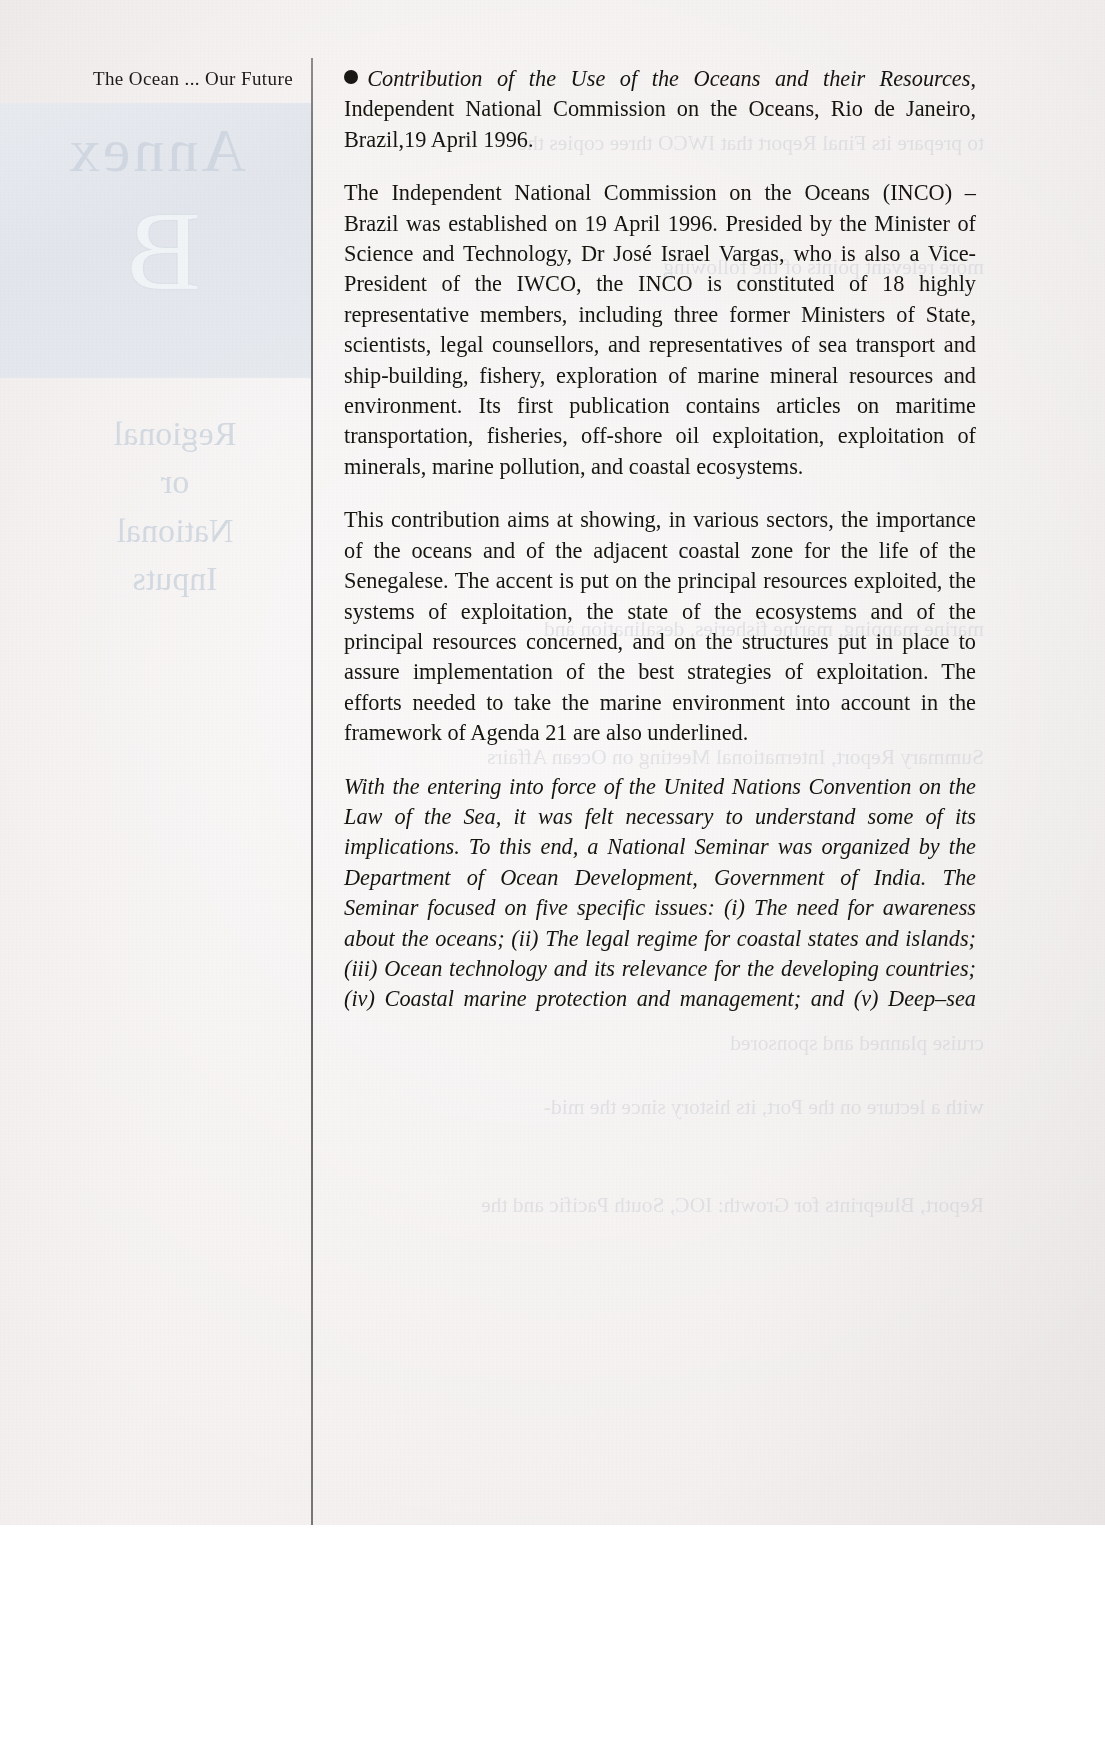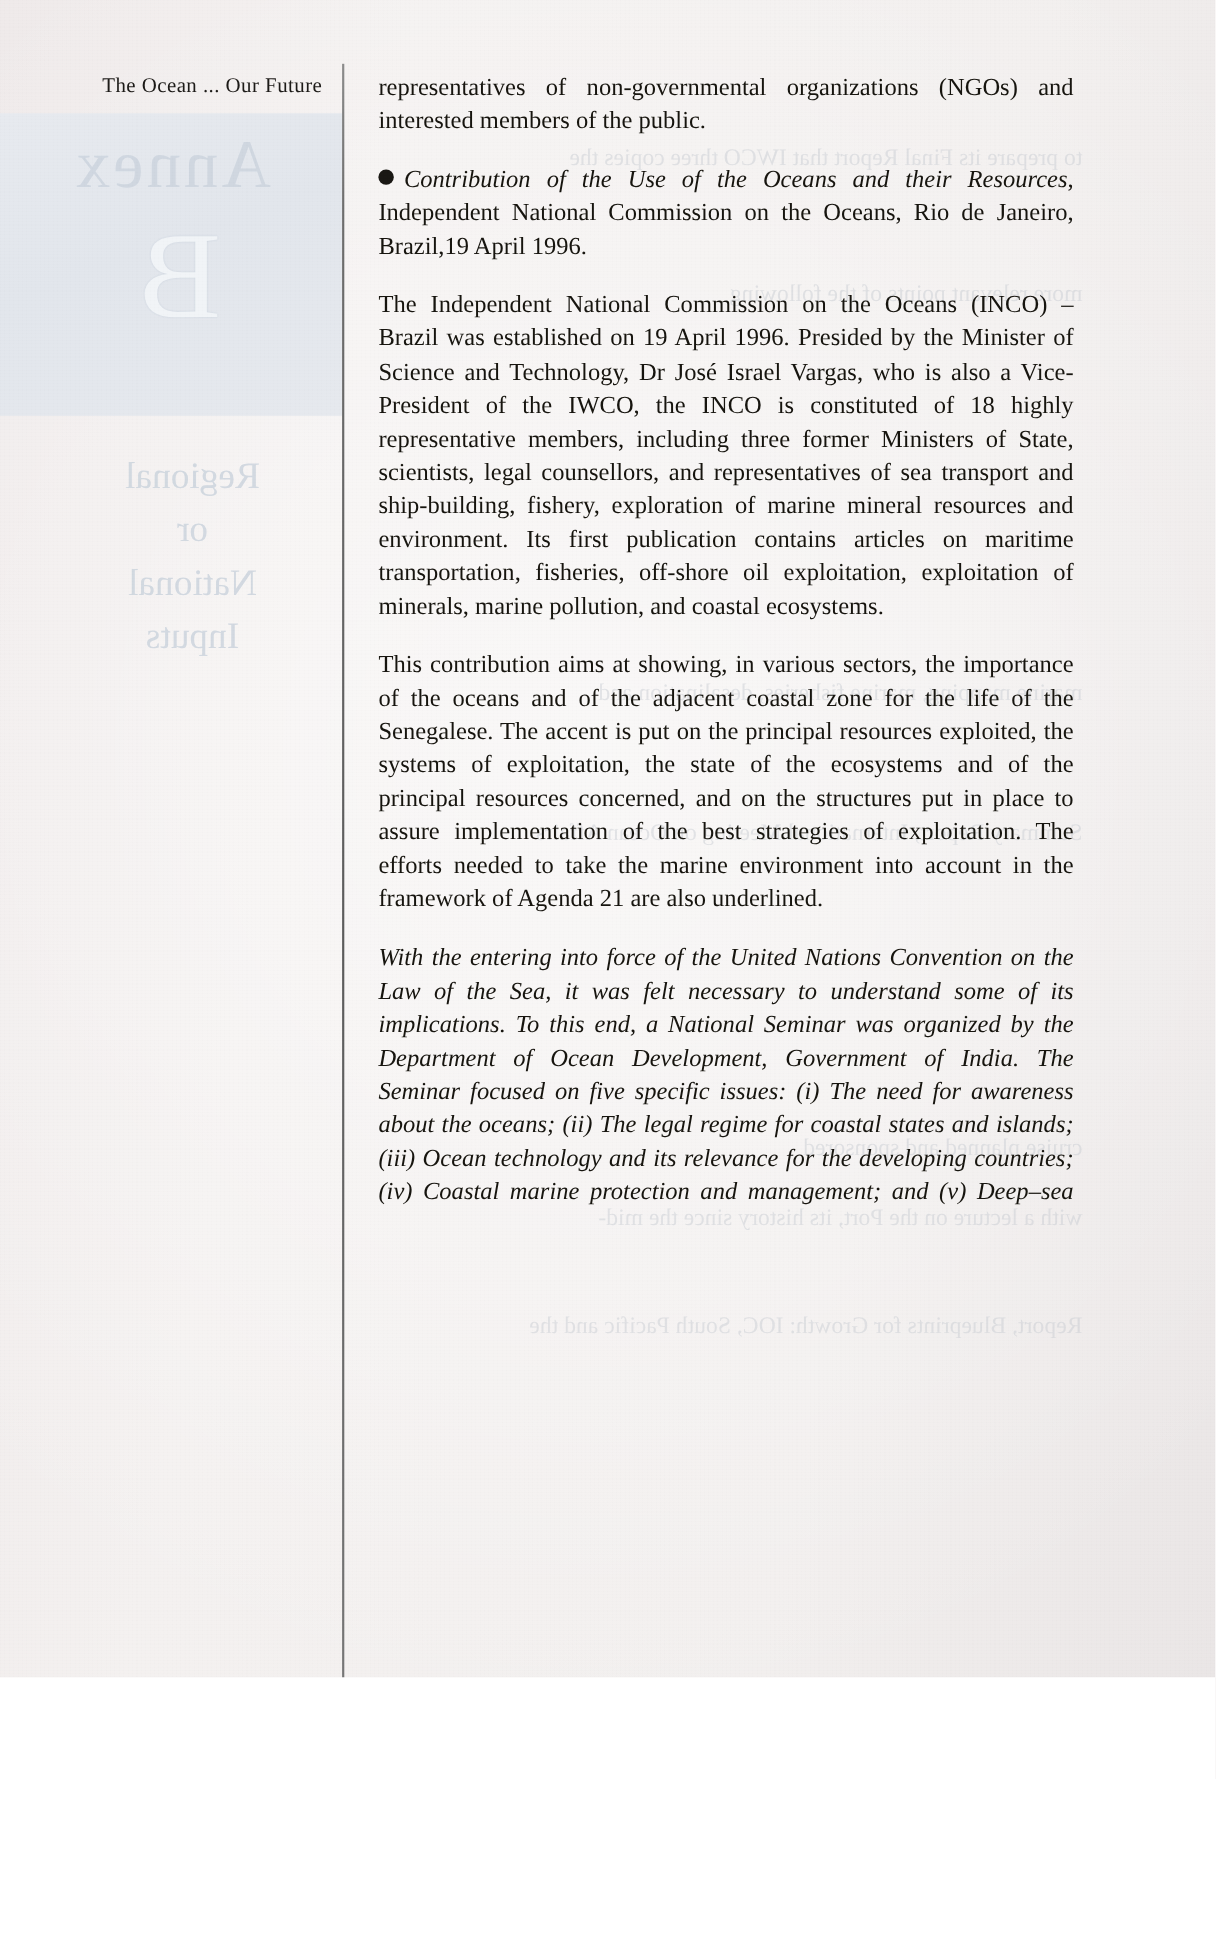--- a/index.html
+++ b/index.html
@@ -207,21 +207,20 @@
       <div class="body-ghost" style="top: 128px;">to prepare its Final Report that IWCO three copies the</div>
       <div class="body-ghost" style="top: 252px;">more relevant points of the following</div>
       <div class="body-ghost" style="top: 614px;">marine mapping, marine fisheries, desalination and</div>
       <div class="body-ghost" style="top: 742px;">Summary Report, International Meeting on Ocean Affairs</div>
       <div class="body-ghost" style="top: 1028px;">cruise planned and sponsored</div>
       <div class="body-ghost" style="top: 1092px;">with a lecture on the Port, its history since the mid-</div>
       <div class="body-ghost" style="top: 1190px;">Report, Blueprints for Growth: IOC, South Pacific and the</div>
     </div>
 
   <div class="body-col" id="body-col">
-      <p class="para">representatives of non-governmental organizations (NGOs) and interested members of the public.</p>
       <p class="para"><span class="bullet" aria-label="•"></span><i>Contribution of the Use of the Oceans and their Resources</i>, Independent National Commission on the Oceans, Rio de Janeiro, Brazil,19 April 1996.</p>
       <p class="para">The Independent National Commission on the Oceans (INCO) – Brazil was established on 19 April 1996. Presided by the Minister of Science and Technology, Dr José Israel Vargas, who is also a Vice-President of the IWCO, the INCO is constituted of 18 highly representative members, including three former Ministers of State, scientists, legal counsellors, and representatives of sea transport and ship-building, fishery, exploration of marine mineral resources and environment. Its first publication contains articles on maritime transportation, fisheries, off-shore oil exploitation, exploitation of minerals, marine pollution, and coastal ecosystems.</p>
       <p class="para">This contribution aims at showing, in various sectors, the importance of the oceans and of the adjacent coastal zone for the life of the Senegalese. The accent is put on the principal resources exploited, the systems of exploitation, the state of the ecosystems and of the principal resources concerned, and on the structures put in place to assure implementation of the best strategies of exploitation. The efforts needed to take the marine environment into account in the framework of Agenda 21 are also underlined.</p>
       <p class="para last">With the entering into force of the United Nations Convention on the Law of the Sea, it was felt necessary to understand some of its implications. To this end, a National Seminar was organized by the Department of Ocean Development, Government of India. The Seminar focused on five specific issues: (i) The need for awareness about the oceans; (ii) The legal regime for coastal states and islands; (iii) Ocean technology and its relevance for the developing countries; (iv) Coastal marine protection and management; and (v) Deep–sea</p>
     </div>
 
   <div class="scan-noise"></div>
 </div>
 
 </body></html>

